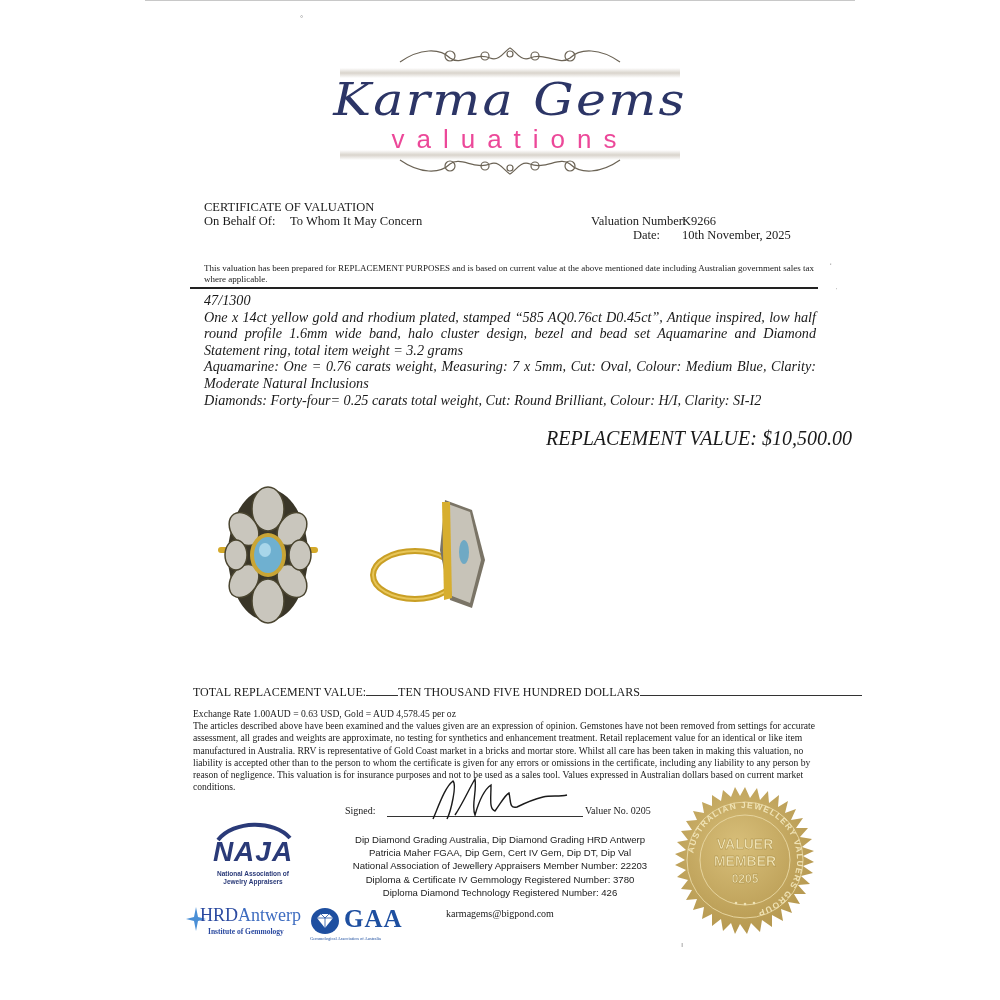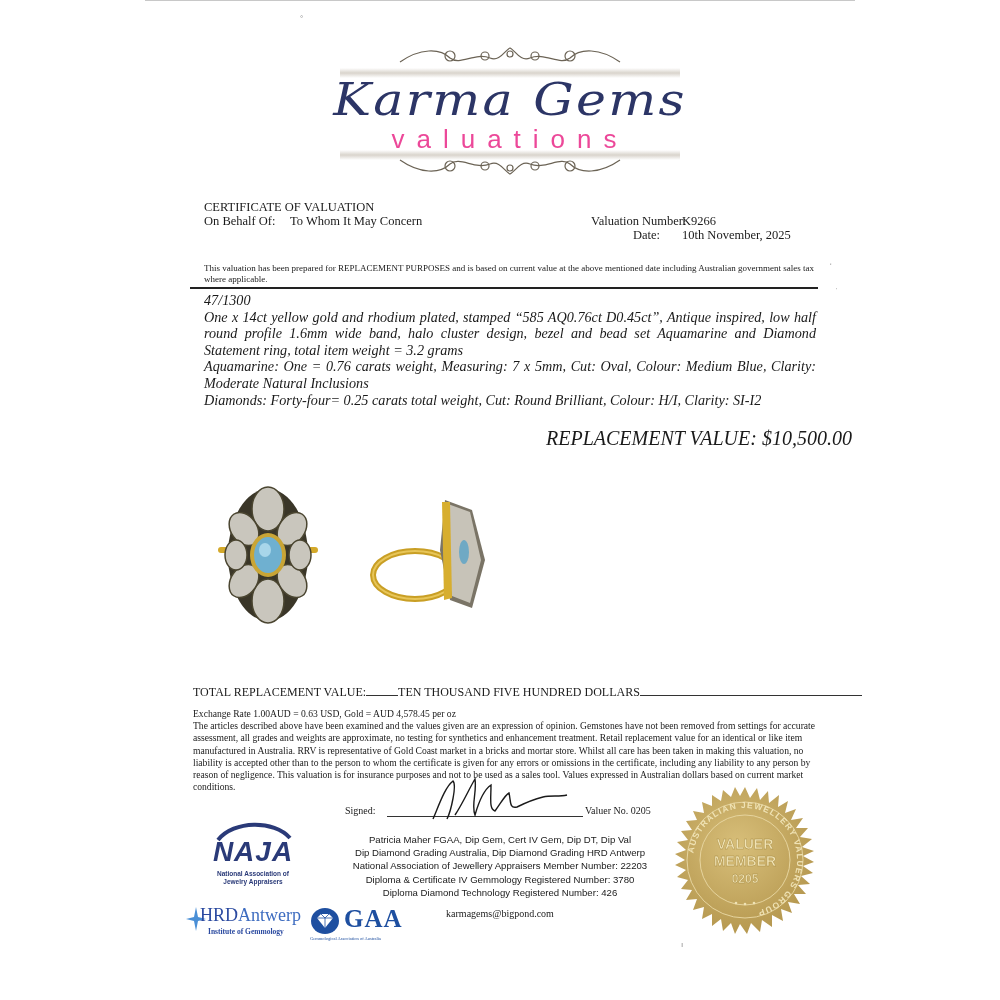--- a/index.html
+++ b/index.html
@@ -152,22 +152,22 @@
 <div class="abs signed-row">
   <span>Signed:</span>
   <div class="sig-line"></div>
   <svg style="position:absolute;left:80px;top:-30px;width:150px;height:48px" viewBox="0 0 150 48">
     <path d="M8 44 C14 30, 20 12, 28 6 C32 10, 26 36, 22 44 M30 40 C38 28, 44 14, 50 4 C52 18, 46 30, 50 40 C54 26, 60 14, 66 10 C66 24, 64 34, 70 36 C76 28, 80 20, 84 18 C86 26, 84 34, 92 32 C100 28, 110 24, 118 22 C126 20, 134 22, 142 20" fill="none" stroke="#1a1a1a" stroke-width="1.4"></path>
   </svg>
   <span class="valuer">Valuer No. 0205</span>
 </div>
 
 <div class="abs creds">
+  <div>Dip Diamond Grading Australia, Dip Diamond Grading HRD Antwerp</div>
   <div>Patricia Maher FGAA, Dip Gem, Cert IV Gem, Dip DT, Dip Val</div>
-  <div>Dip Diamond Grading Australia, Dip Diamond Grading HRD Antwerp</div>
   <div>National Association of Jewellery Appraisers Member Number: 22203</div>
   <div>Diploma &amp; Certificate IV Gemmology Registered Number: 3780</div>
   <div>Diploma Diamond Technology Registered Number: 426</div>
 </div>
 <div class="abs email">karmagems@bigpond.com</div>
 
 <div class="abs naja">
   <svg style="position:absolute;left:6px;top:0;width:80px;height:24px" viewBox="0 0 80 24">
     <path d="M4 22 C20 2, 60 2, 76 20" fill="none" stroke="#2a3a78" stroke-width="4"></path>
   </svg>

